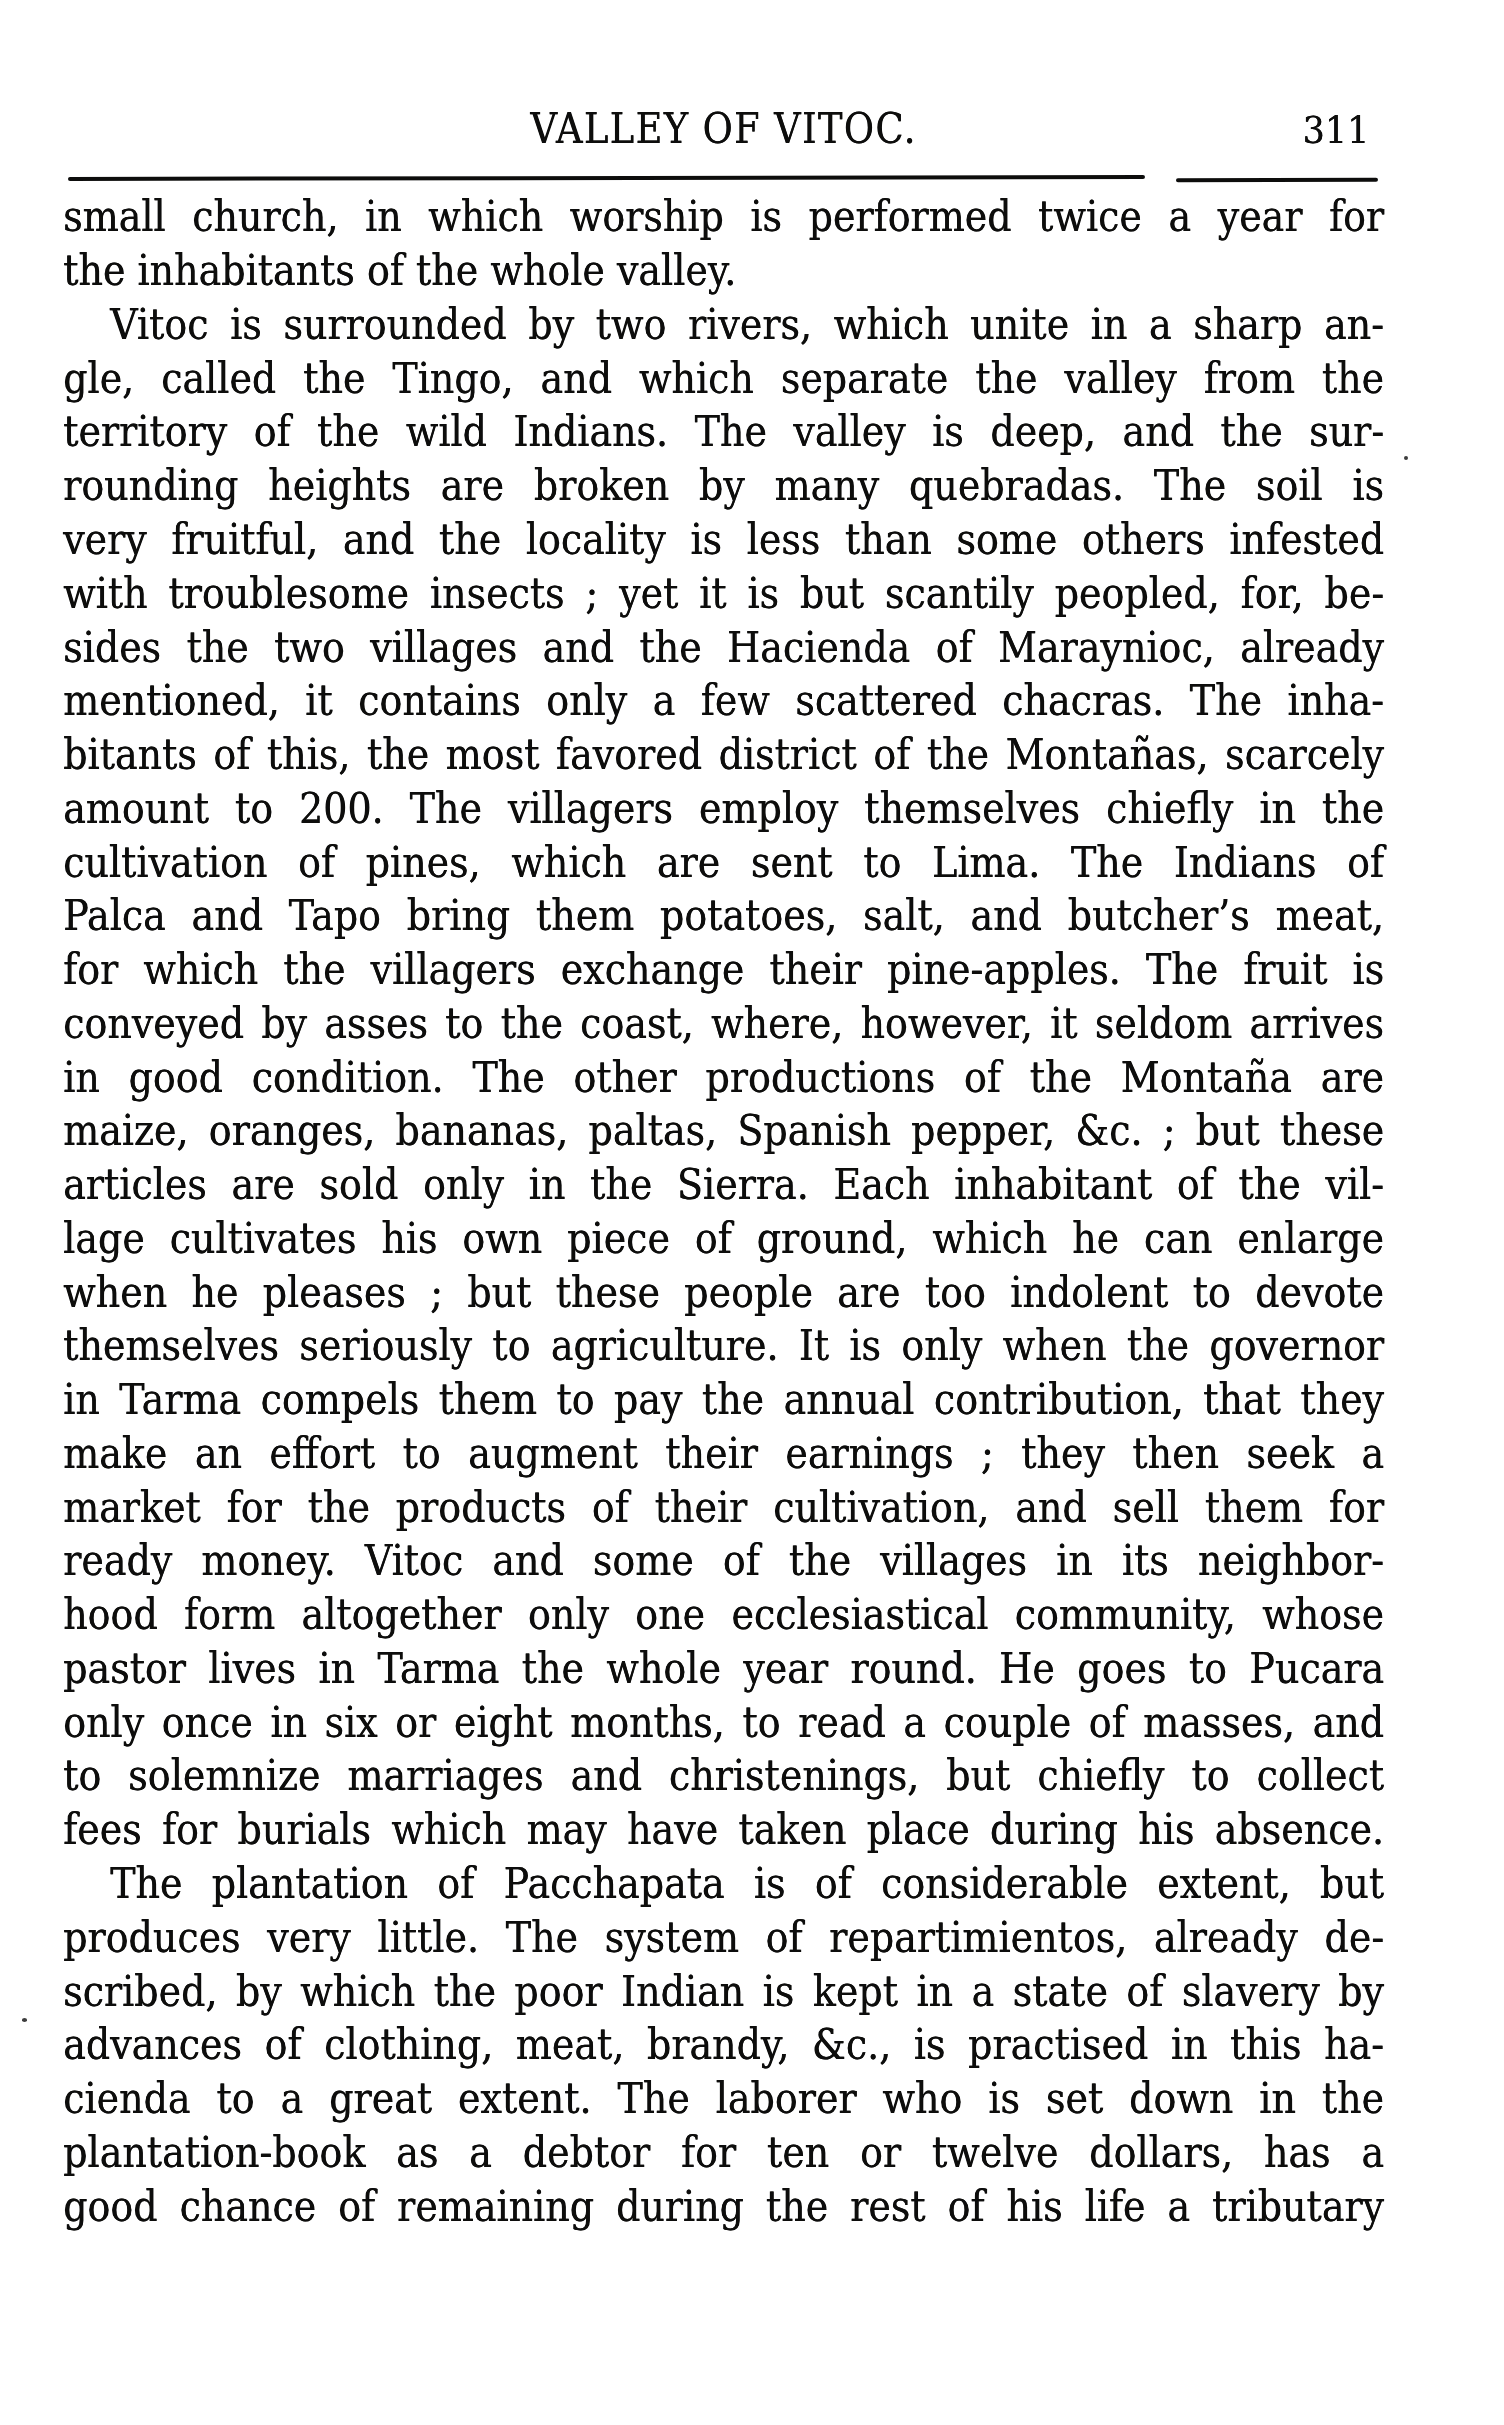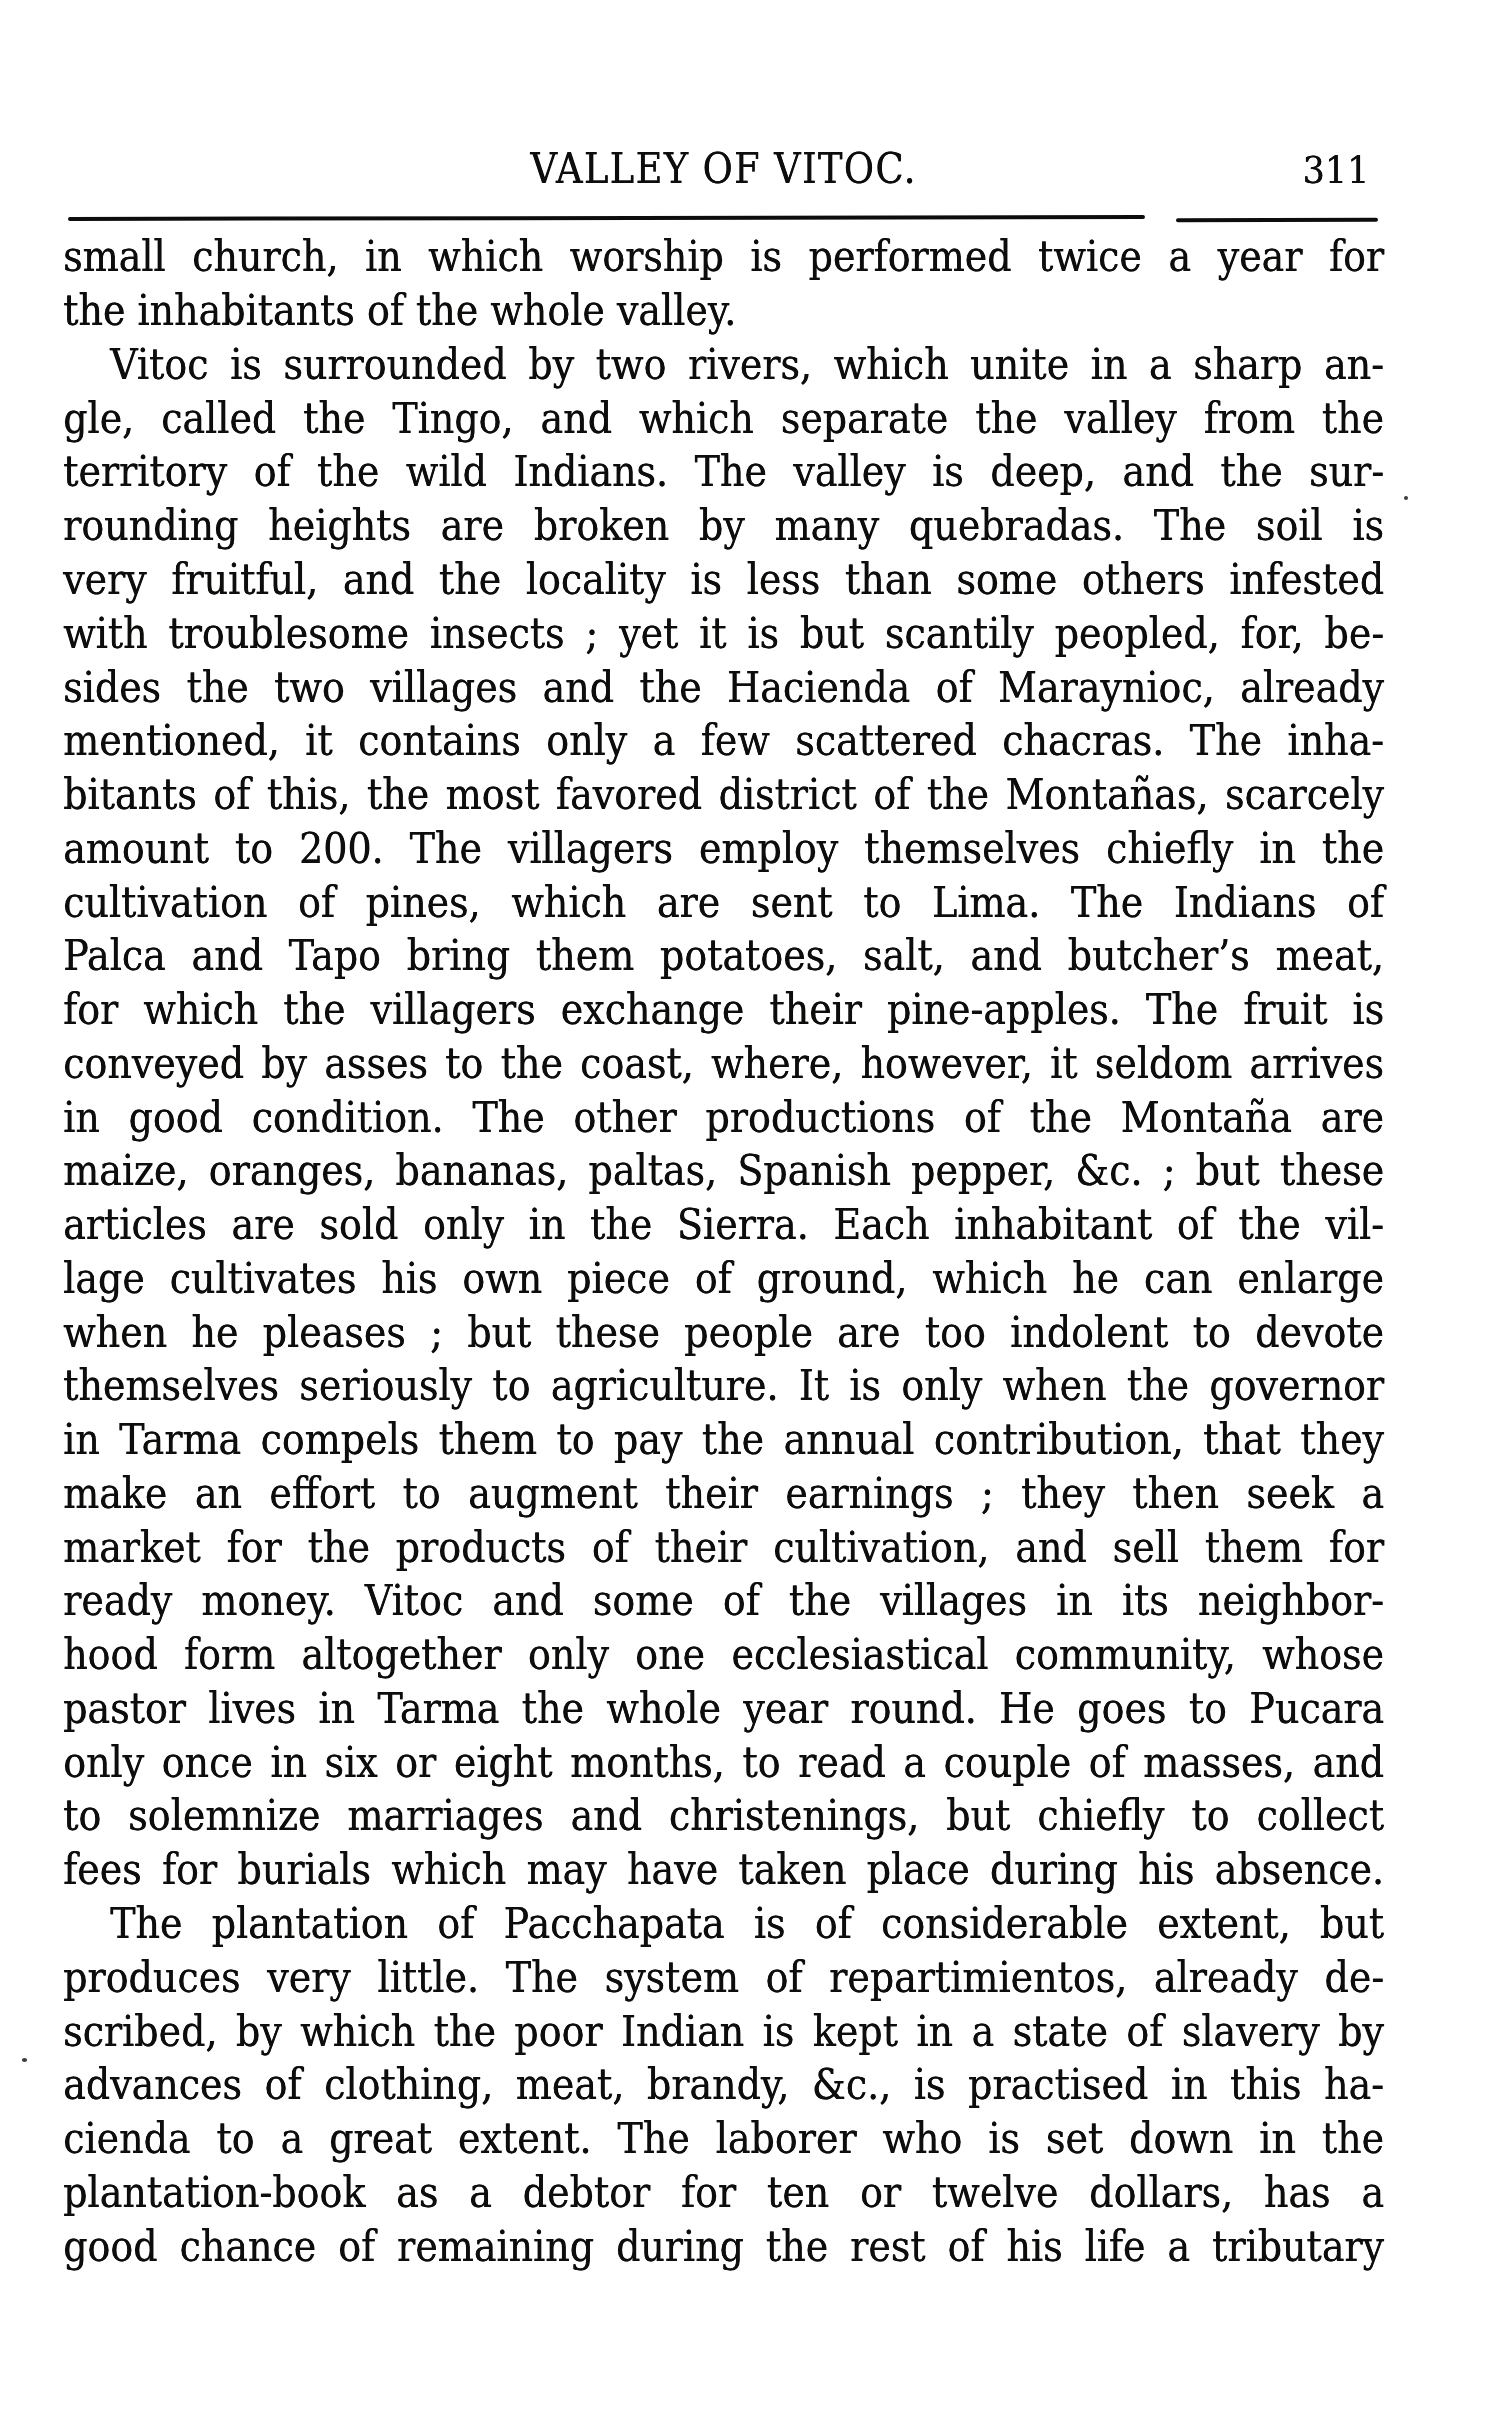--- a/index.html
+++ b/index.html
@@ -7,21 +7,20 @@
     width: 1505px; height: 2426px;
     background: var(--paper, #ffffff);
     overflow: hidden;
   }
   .page {
     position: relative;
     width: 1505px; height: 2062px;
     background: var(--paper, #ffffff);
     color: var(--ink, #0d0d0c);
     font-family: "DejaVu Serif", "Liberation Serif", serif;
-    margin-top: 40px;
   }
   
   .header {
     position: absolute;
     left: 63px; top: 105px; width: 1321px; height: 46px;
   }
   .running-title {
     position: absolute; left: 0; right: 0;
     text-align: center;
     font-size: 40px;

